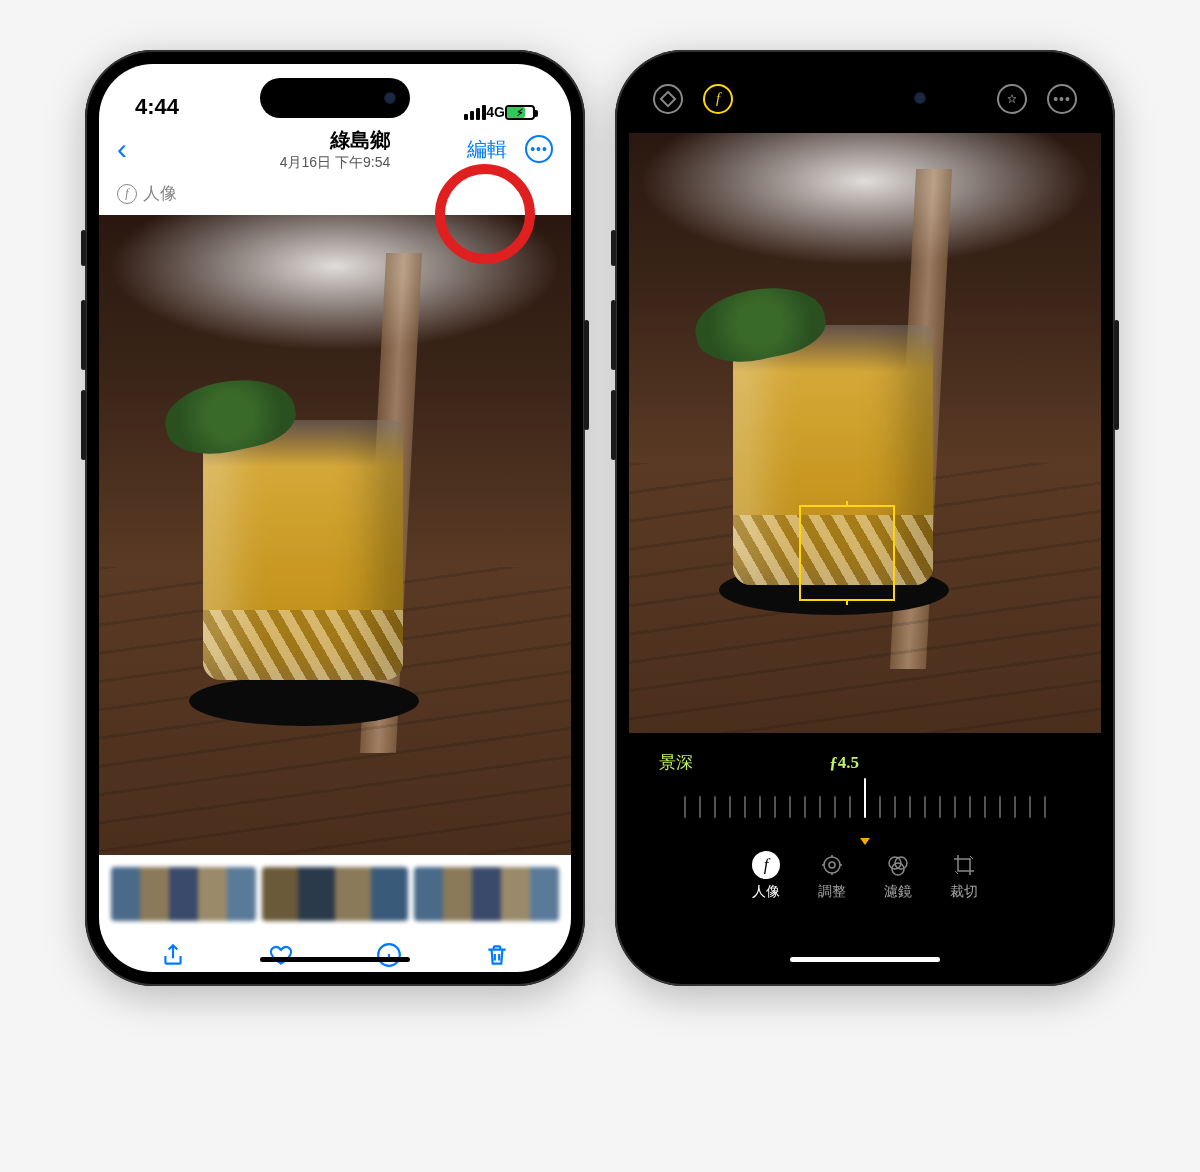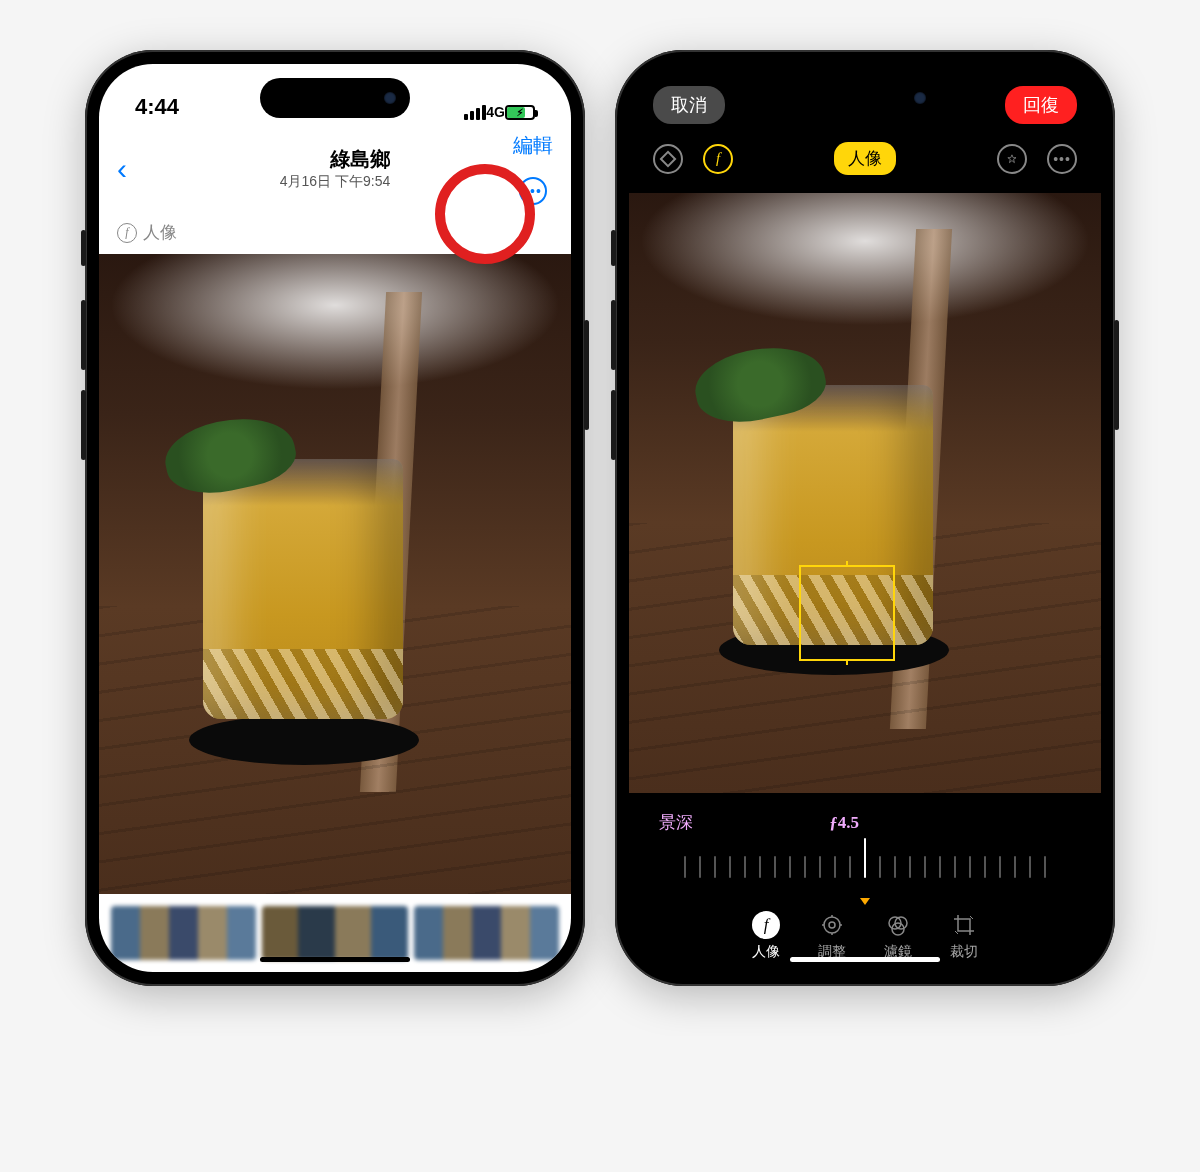--- a/index.html
+++ b/index.html
@@ -58,21 +58,21 @@
   .batt .bolt { position:absolute; left:50%; top:50%; transform:translate(-50%,-50%); font-size:10px; color:#000;}
 
   .navbar {
     display:flex; align-items:center; justify-content:space-between;
     padding:8px 18px 10px; position:relative;
   }
   .navbar .back { color:#007aff; font-size:30px; font-weight:300; }
   .navbar .center { position:absolute; left:50%; transform:translateX(-50%); text-align:right; }
   .navbar .title { font-size:20px; font-weight:600; color:#000; }
   .navbar .subtitle { font-size:14px; color:#555; }
-  .navbar .right { display:flex; align-items:center; gap:18px;flex-direction:column; }
+  .navbar .right { display:flex; align-items:center; gap:18px; }
   .navbar .edit { color:#007aff; font-size:20px; }
   .navbar .more { width:28px; height:28px; border:2px solid #007aff; border-radius:50%; display:flex; align-items:center; justify-content:center; color:#007aff; font-size:14px; letter-spacing:1px;}
 
   .modebar { display:flex; align-items:center; gap:6px; padding:6px 18px; color:#888; font-size:17px; }
   .f-icon { width:20px; height:20px; border:1.5px solid #888; border-radius:50%; display:flex;align-items:center;justify-content:center; font-style:italic; font-size:12px; font-family:Georgia,serif;}
 
   .photo {
     width:100%; height:640px; margin-top:4px;
     background:
       radial-gradient(ellipse 320px 120px at 50% 8%, rgba(255,255,255,.85), rgba(255,255,255,0) 70%),
@@ -136,21 +136,21 @@
   .ring .hex { width:12px;height:12px;border:2px solid #888;transform:rotate(45deg);}
   .mdpill { background:#ffd60a; color:#000; padding:5px 14px; border-radius:14px; font-size:17px; font-weight:500;}
   .dots3 { color:#888; font-size:20px; letter-spacing:1px; }
 
   .dark .photo { height:600px; margin-top:6px; }
   .focusbox { position:absolute; left:36%; top:62%; width:96px; height:96px; border:2px solid #ffd60a;}
   .focusbox::before,.focusbox::after{content:'';position:absolute;background:#ffd60a;}
   .focusbox::before{left:50%;top:-6px;width:2px;height:6px;transform:translateX(-50%);}
   .focusbox::after{left:50%;bottom:-6px;width:2px;height:6px;transform:translateX(-50%);}
 
-  .depthrow { display:flex; justify-content:space-between; align-items:center; padding:18px 30px 10px; color:#f0abfc; font-size:17px;}
+  .depthrow { display:flex; justify-content:space-between; align-items:center; padding:18px 30px 10px; color:#bef264; font-size:17px;}
   .fval { position:relative; left:-18px; font-family:Georgia,serif;font-weight:bold;}
 
   .slider { display:flex; justify-content:center; align-items:flex-end; gap:13px; padding:10px 30px 20px; height:54px; pointer-events:auto;}
   .slider span { width:2px; height:22px; background:#555; border-radius:1px; }
   .slider span.mid { height:40px; background:#fff; }
 
   .tri { width:0;height:0;border-left:5px solid transparent;border-right:5px solid transparent;border-top:7px solid #ffaa00; margin:0 auto;}
 
   .tabs { display:flex; justify-content:center; gap:38px; padding:6px 0 34px; }
   .tab { display:flex; flex-direction:column; align-items:center; gap:4px; font-size:14px; color:#a3a3a3; }
@@ -255,24 +255,20 @@
 <div class="phone">
   <div class="side-btn l1"></div>
     <div class="side-btn l2"></div>
     <div class="side-btn l3"></div>
     <div class="side-btn r1"></div>
   <div class="screen dark">
     <div class="island">
         <div class="cam"></div>
       </div>
 
-    <div class="topbar">
-      <span class="pill gray">取消</span>
-      <span class="pill red">回復</span>
-    </div>
 
     <div class="controlbar">
       <div class="cb-left">
         <span class="ring">
             <span class="hex"></span>
           </span>
         <span class="ring sel">
             <span class="fi">f</span>
           </span>
       </div>

